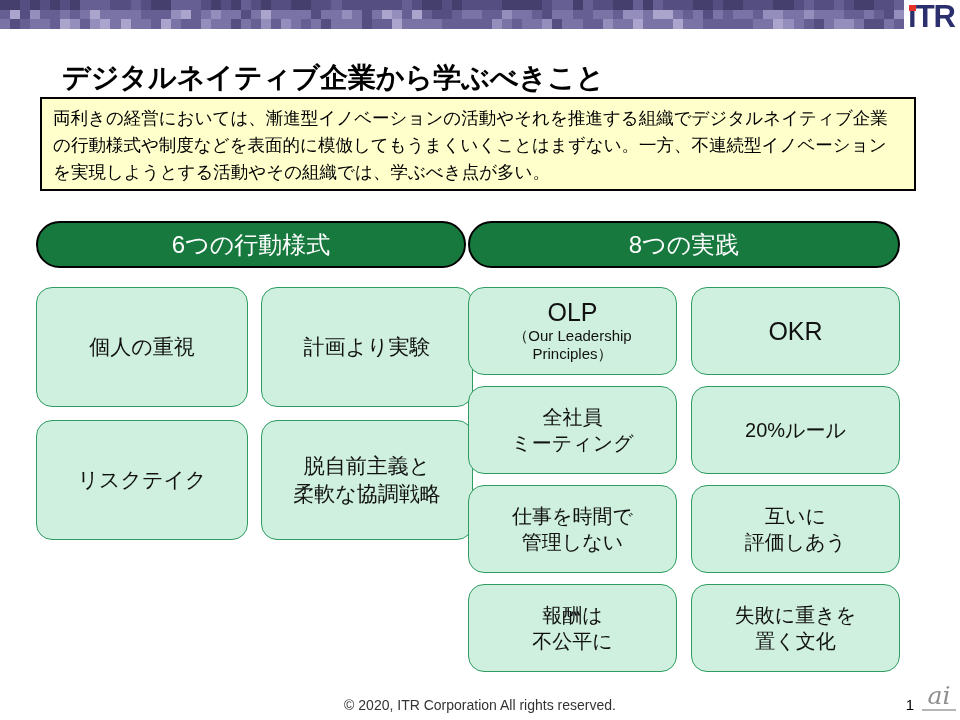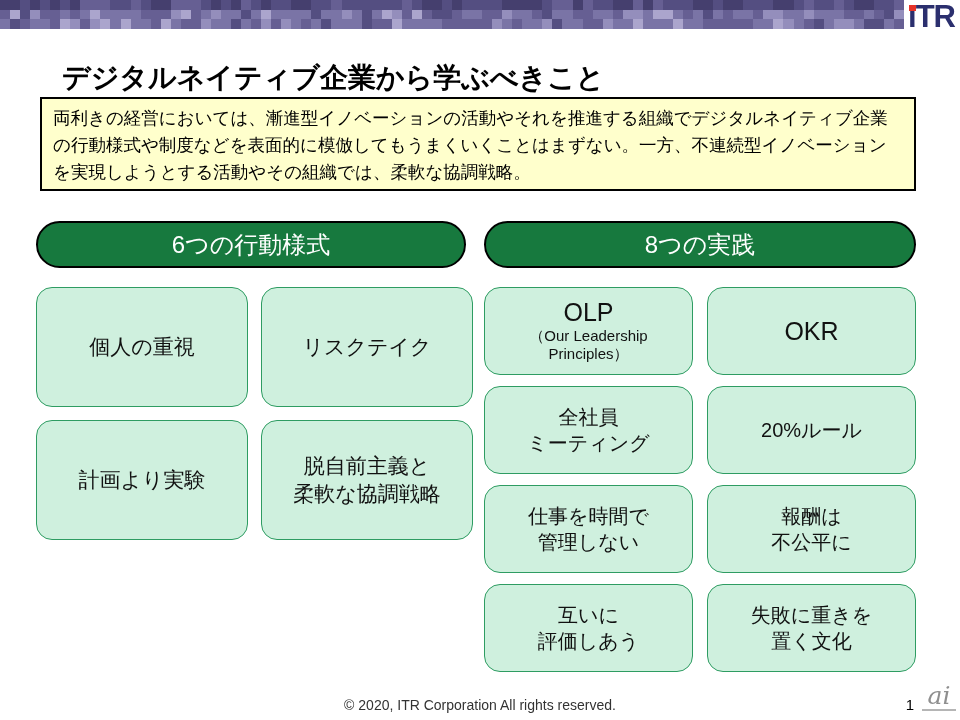--- a/index.html
+++ b/index.html
@@ -31,21 +31,21 @@
   }
   
   .intro-box {
     position:absolute; left:40px; top:97px; width:876px; height:94px;
     background:#ffffcc; border:2px solid #000; box-sizing:border-box;
     padding:6px 11px; font-size:17.5px; line-height:1.55; color:#000;
   }
   
   .col { position:absolute; top:221px; }
   .col-left  { left:36px;  width:430px; }
-  .col-right { left:484px; width:432px; }
+  .col-right { left:468px; width:432px; }
   .pill-header {
     height:47px; background:#17793e; border:2px solid #000; border-radius:25px;
     color:#fff; font-size:24px; display:flex; align-items:center; justify-content:center;
     box-sizing:border-box;
   }
   .box-grid { display:grid; grid-template-columns:1fr 1fr; margin-top:19px; }
   .col-left  .box-grid { grid-auto-rows:120px; gap:13px; width:437px; }
   .col-right .box-grid { grid-auto-rows:88px;  gap:11px 14px; }
   .item-box {
     background:#cff0de; border:1.5px solid #2e9c62; border-radius:16px;
@@ -350,48 +350,48 @@
       <div class="tile" style="background: rgb(102, 95, 147);"></div>
     </div>
 
   <div class="itr-logo">
     <span class="stem">ı<span class="red-dot"></span></span>
       <span>TR</span>
   </div>
 
   <h1 class="page-title">デジタルネイティブ企業から学ぶべきこと</h1>
 
-  <div class="intro-box">両利きの経営においては、漸進型イノベーションの活動やそれを推進する組織でデジタルネイティブ企業の行動様式や制度などを表面的に模倣してもうまくいくことはまずない。一方、不連続型イノベーションを実現しようとする活動やその組織では、柔軟な協調戦略。</div>
+  <div class="intro-box">両利きの経営においては、漸進型イノベーションの活動やそれを推進する組織でデジタルネイティブ企業の行動様式や制度などを表面的に模倣してもうまくいくことはまずない。一方、不連続型イノベーションを実現しようとする活動やその組織では、学ぶべき点が多い。</div>
 
   <div class="col col-left">
     <div class="pill-header">6つの行動様式</div>
     <div class="box-grid" id="left-grid">
         <div class="item-box">個人の重視</div>
+        <div class="item-box">計画より実験</div>
         <div class="item-box">リスクテイク</div>
-        <div class="item-box">計画より実験</div>
         <div class="item-box">脱自前主義と
 柔軟な協調戦略</div>
       </div>
   </div>
 
   <div class="col col-right">
     <div class="pill-header">8つの実践</div>
     <div class="box-grid" id="right-grid">
         <div class="item-box"><span class="box-title">OLP</span><span class="box-sub">（Our Leadership
 Principles）</span></div>
         <div class="item-box"><span class="box-title">OKR</span></div>
         <div class="item-box">全社員
 ミーティング</div>
         <div class="item-box">20%ルール</div>
         <div class="item-box">仕事を時間で
 管理しない</div>
+        <div class="item-box">互いに
+評価しあう</div>
         <div class="item-box">報酬は
 不公平に</div>
-        <div class="item-box">互いに
-評価しあう</div>
         <div class="item-box">失敗に重きを
 置く文化</div>
       </div>
   </div>
 
   <div class="footer-copyright">© 2020, ITR Corporation  All rights reserved.</div>
   <div class="page-number">1</div>
   <div class="watermark">
     <span>ai</span>
     <span class="wm-caption"></span>

